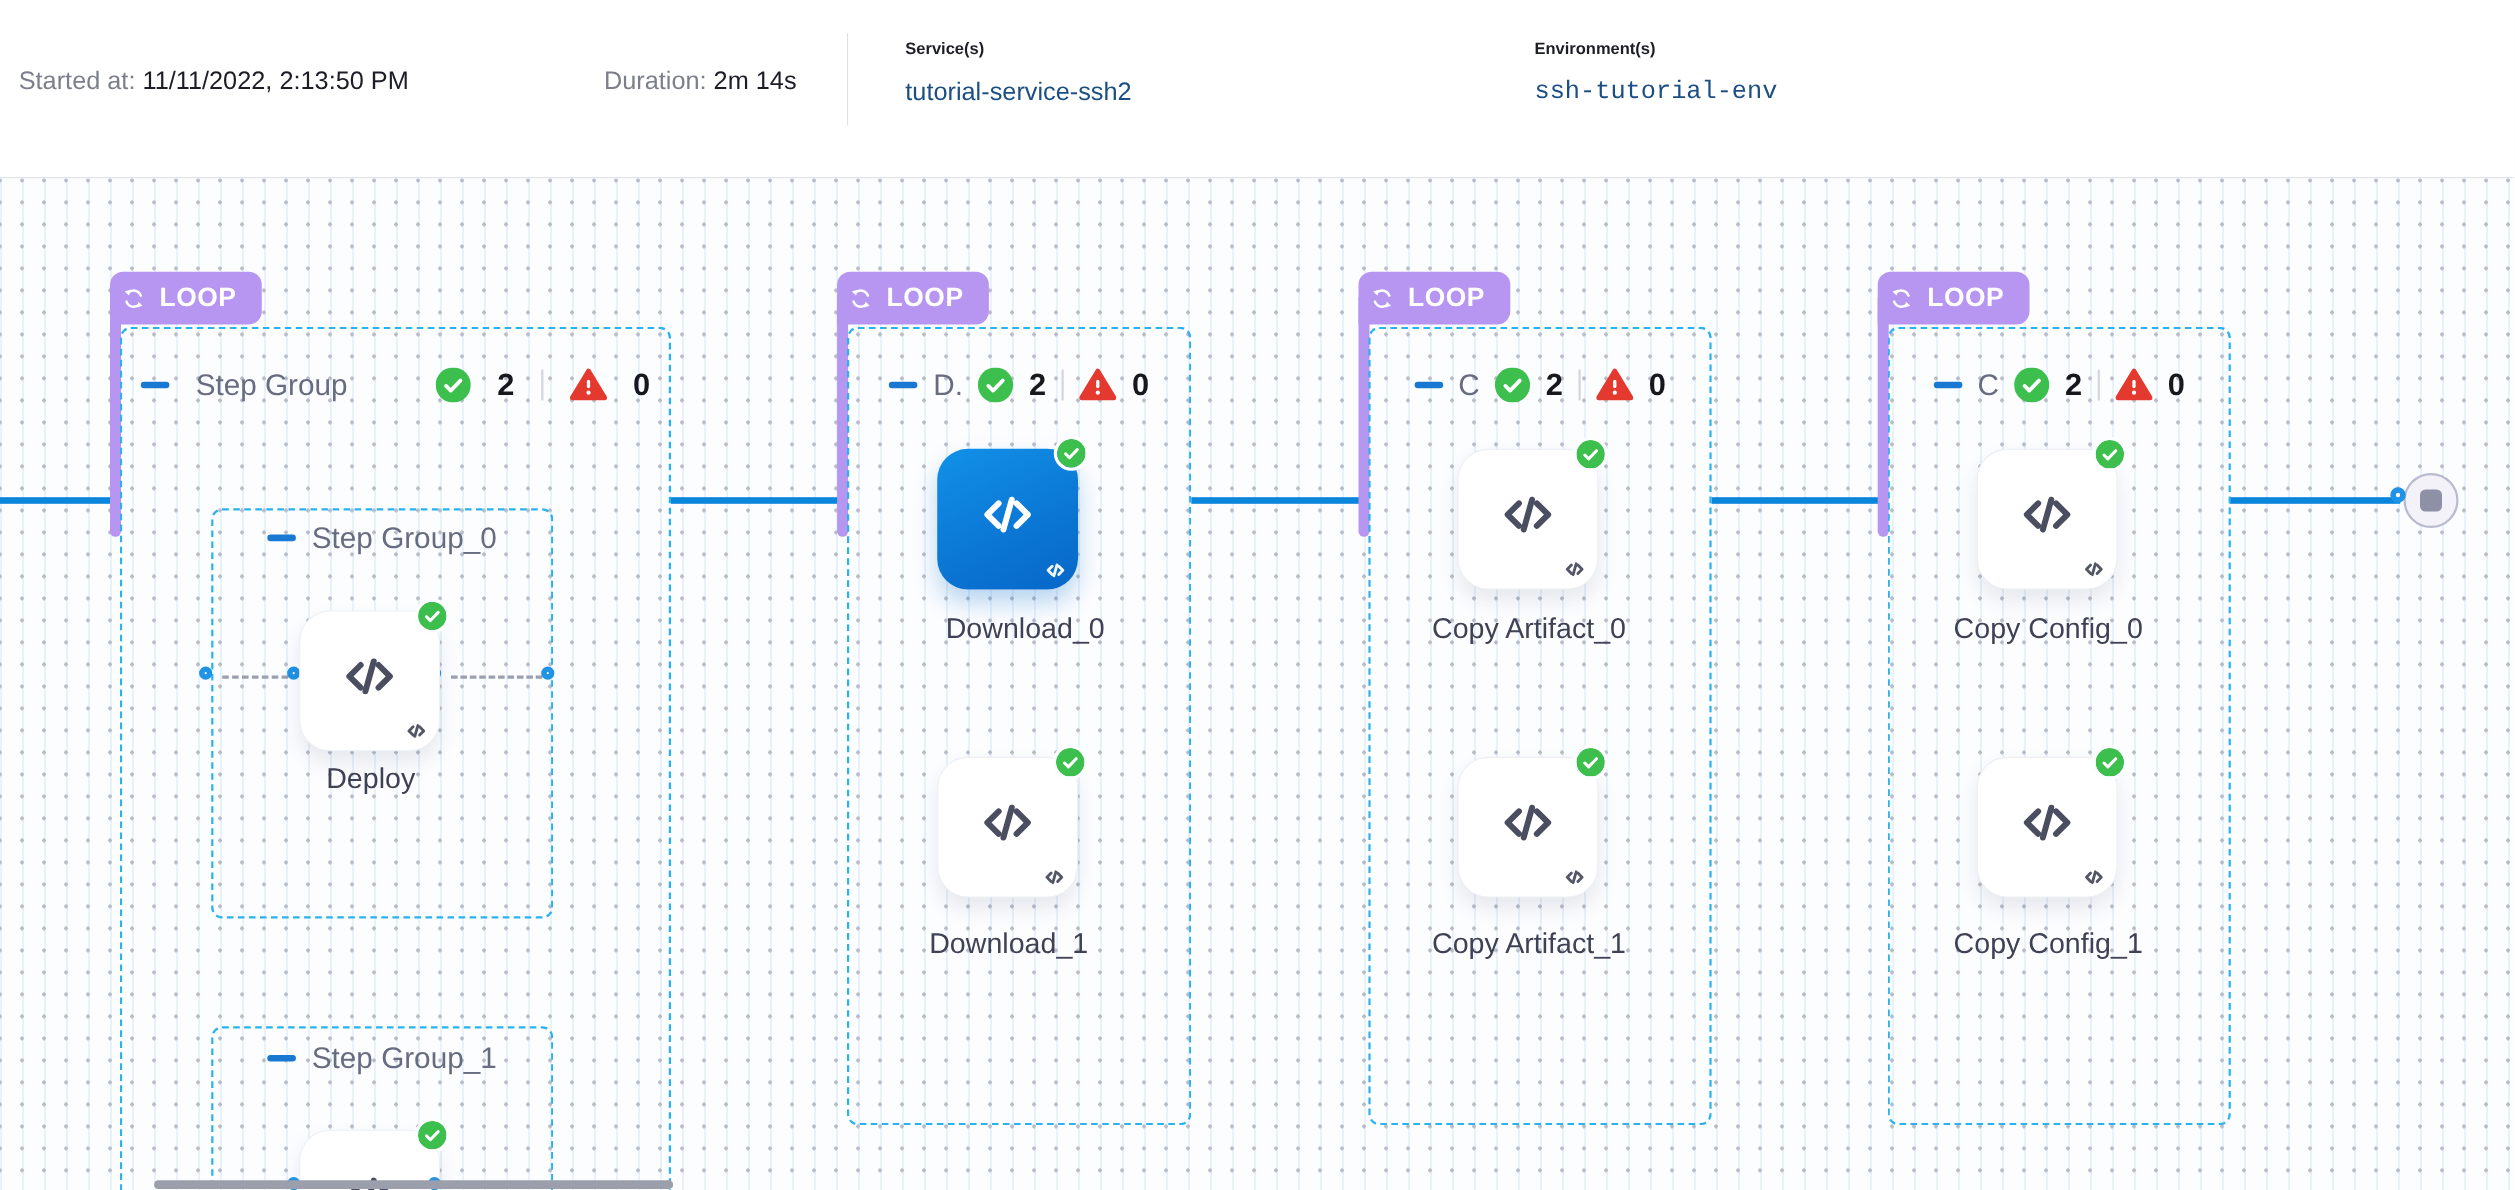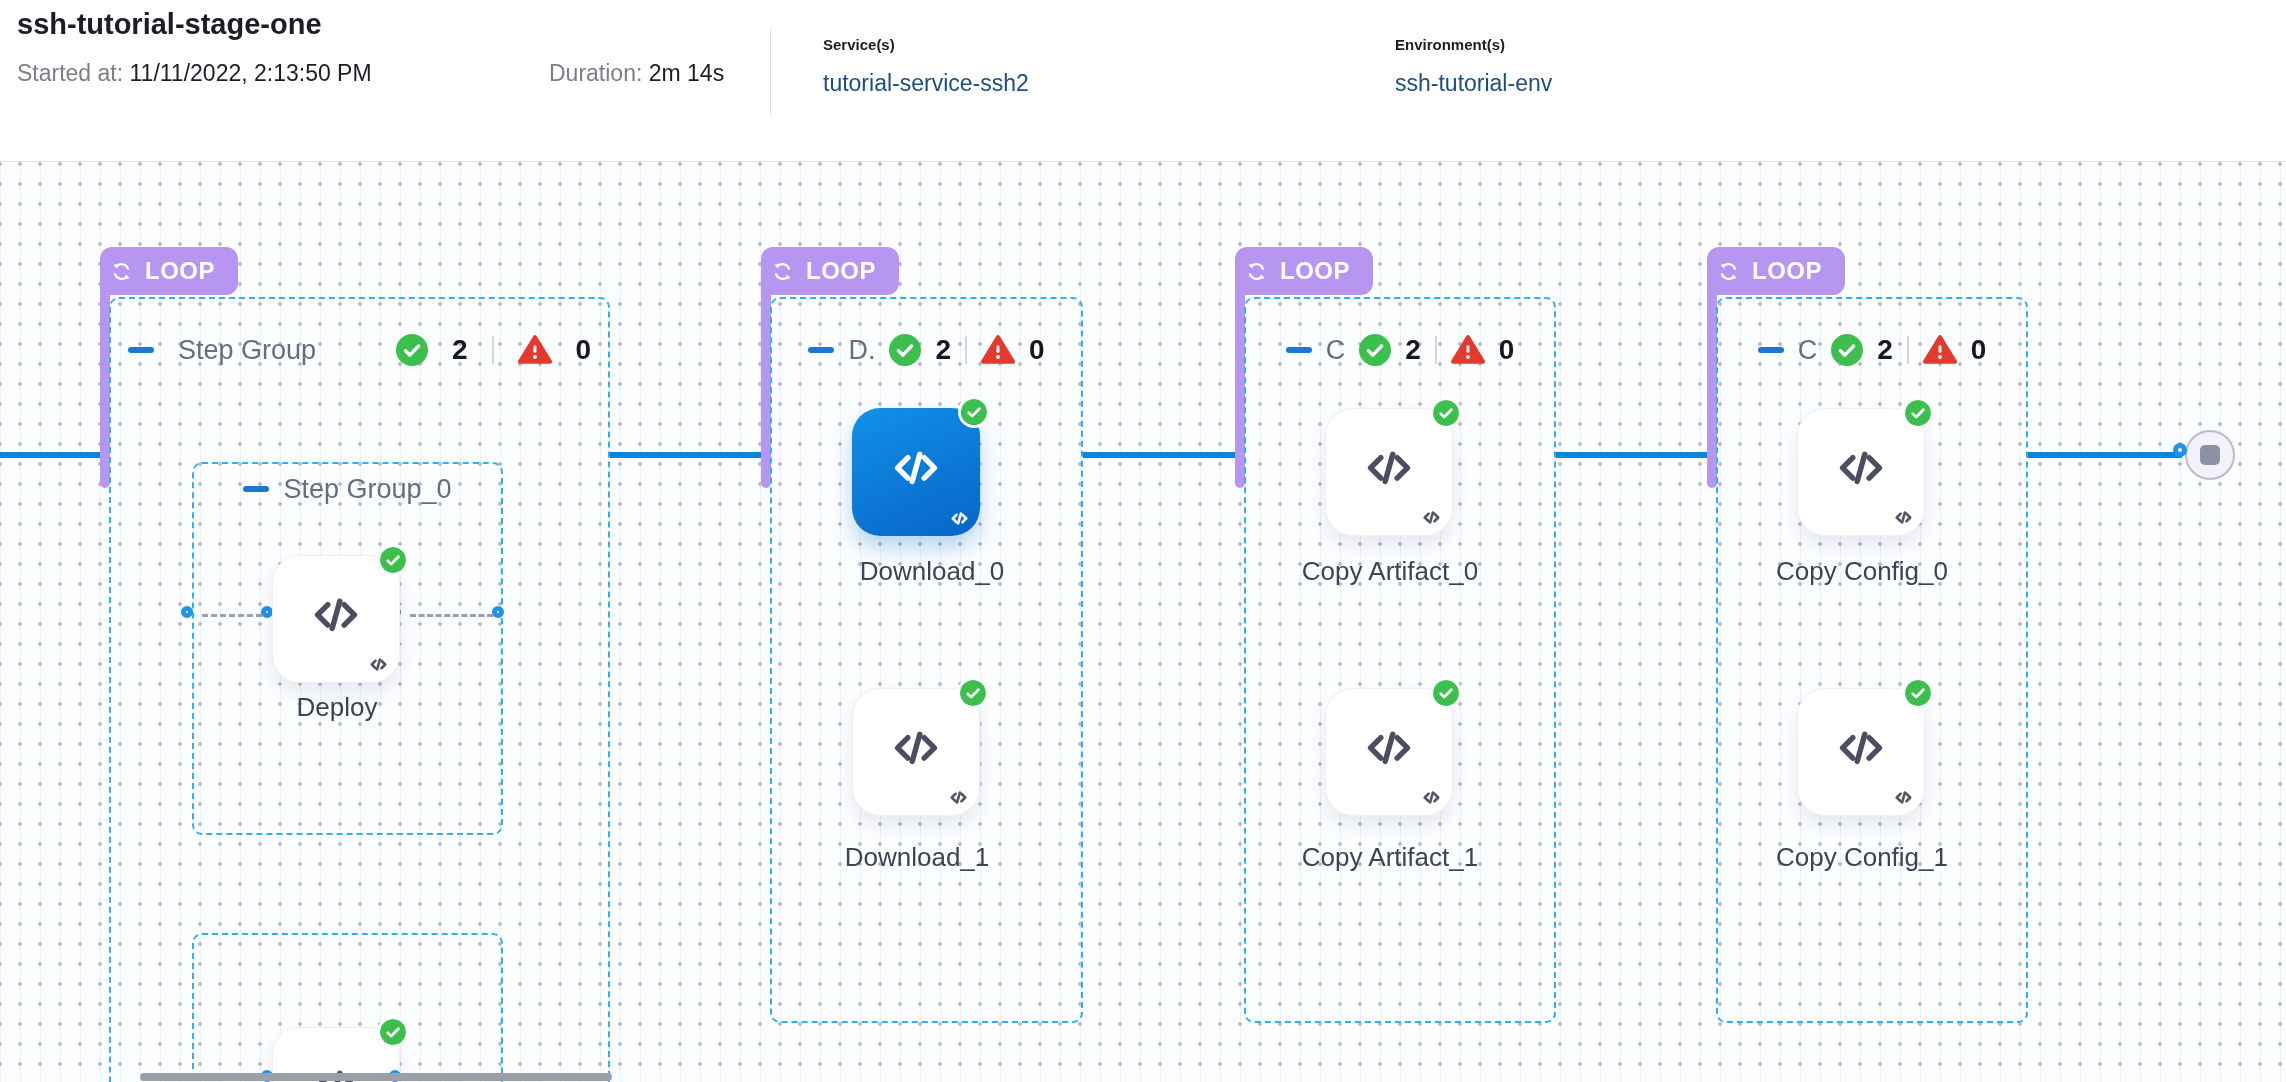--- a/index.html
+++ b/index.html
@@ -85,39 +85,38 @@
       <path d="M6.2 14.4 A6.2 6.2 0 0 0 16.6 16.6" fill="none" stroke-width="2"></path>
       <path d="M9.2 4.9 L4.8 6.2 L8.3 9.4 Z" stroke="none"></path>
       <path d="M14.8 19.1 L19.2 17.8 L15.7 14.6 Z" stroke="none"></path>
     </symbol>
   </defs>
 </svg>
 
 <div class="app">
 
   <div class="hdr">
-    <div class="stage-title">ssh-tutorial-stage-one</div>
 
     <div class="meta" style="left:17px;">
       <span class="lbl">Started at:</span>
       <span>11/11/2022, 2:13:50 PM</span>
     </div>
 
     <div class="meta" style="left:549px;">
       <span class="lbl">Duration:</span>
       <span>2m 14s</span>
     </div>
 
     <div class="hdr-div"></div>
 
     <div class="col-lbl" style="left:823px;">Service(s)</div>
     <a class="col-link" style="left:823px;">tutorial-service-ssh2</a>
 
     <div class="col-lbl" style="left:1395px;">Environment(s)</div>
-    <a class="col-link" style="left:1395px;">ssh-tutorial-env</a>
+    <a class="col-link" style="left:1395px;font-family:Liberation Mono, monospace;">ssh-tutorial-env</a>
   </div>
 
   <div class="canvas">
 
     <div class="flowline" style="left:0;width:110px;"></div>
     <div class="flowline" style="left:610px;width:160px;"></div>
     <div class="flowline" style="left:1083px;width:154px;"></div>
     <div class="flowline" style="left:1556px;width:153px;"></div>
     <div class="flowline" style="left:2027px;width:155px;"></div>
 
@@ -232,20 +231,24 @@
       <svg class="big" viewBox="0 0 48 48" stroke="currentColor" stroke-width="5" stroke-linecap="round" stroke-linejoin="round">
           <use href="#ic-code"></use>
         </svg>
       <svg class="sm" viewBox="0 0 48 48" stroke="currentColor" stroke-width="6.5" stroke-linecap="round" stroke-linejoin="round">
           <use href="#ic-code"></use>
         </svg>
     </div>
     <div class="n-label" style="left:182px;top:530px;">Deploy</div>
 
     <div class="inner-group" style="left:192px;top:771px;width:311px;height:400px;"></div>
+    <div class="ig-title" style="left:192px;top:783px;width:311px;justify-content:center;">
+      <div class="dash-ic"></div>
+      <span class="t-txt">Step Group_1</span>
+    </div>
     <div class="node" style="left:272px;top:865px;">
       <svg class="chk" viewBox="0 0 32 32">
           <use href="#ic-check"></use>
         </svg>
       <svg class="big" viewBox="0 0 48 48" stroke="currentColor" stroke-width="5" stroke-linecap="round" stroke-linejoin="round">
           <use href="#ic-code"></use>
         </svg>
     </div>
     <div class="pin" style="left:261px;top:908px;"></div>
     <div class="pin" style="left:389px;top:908px;"></div>

